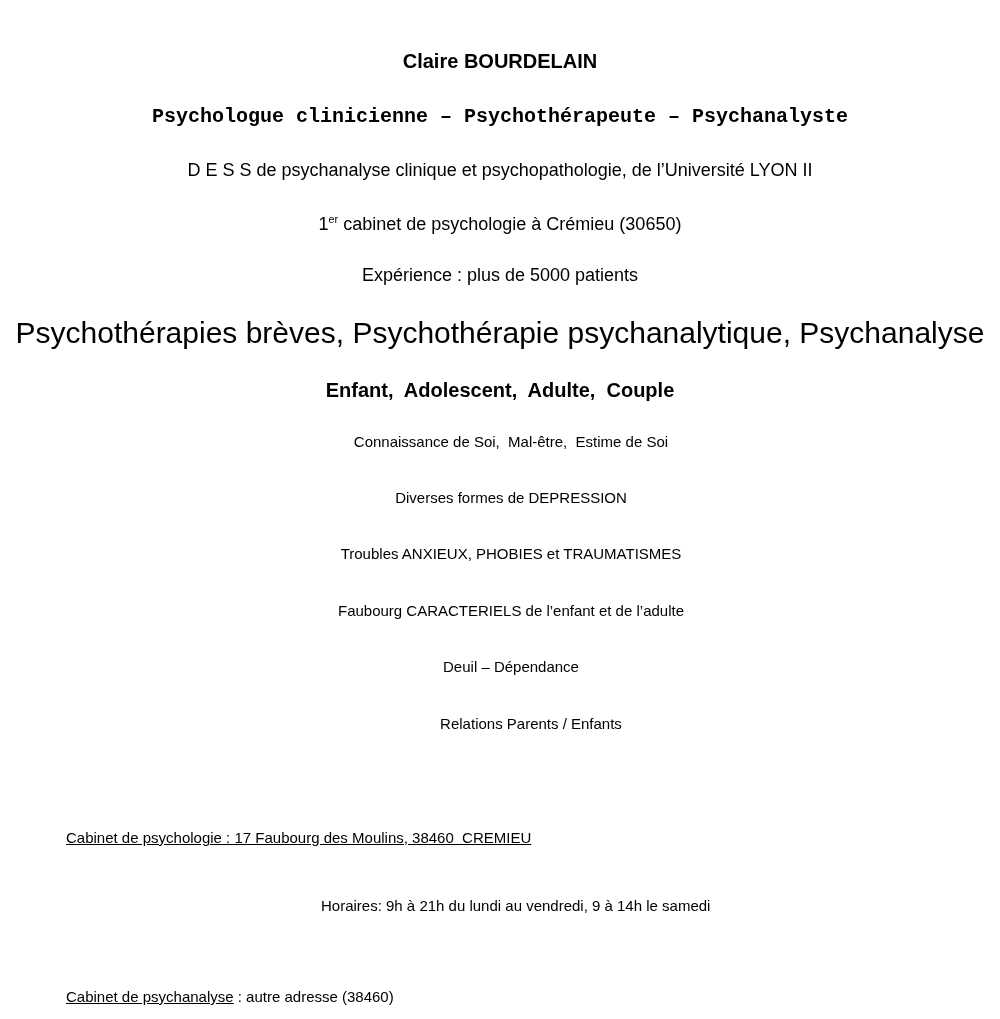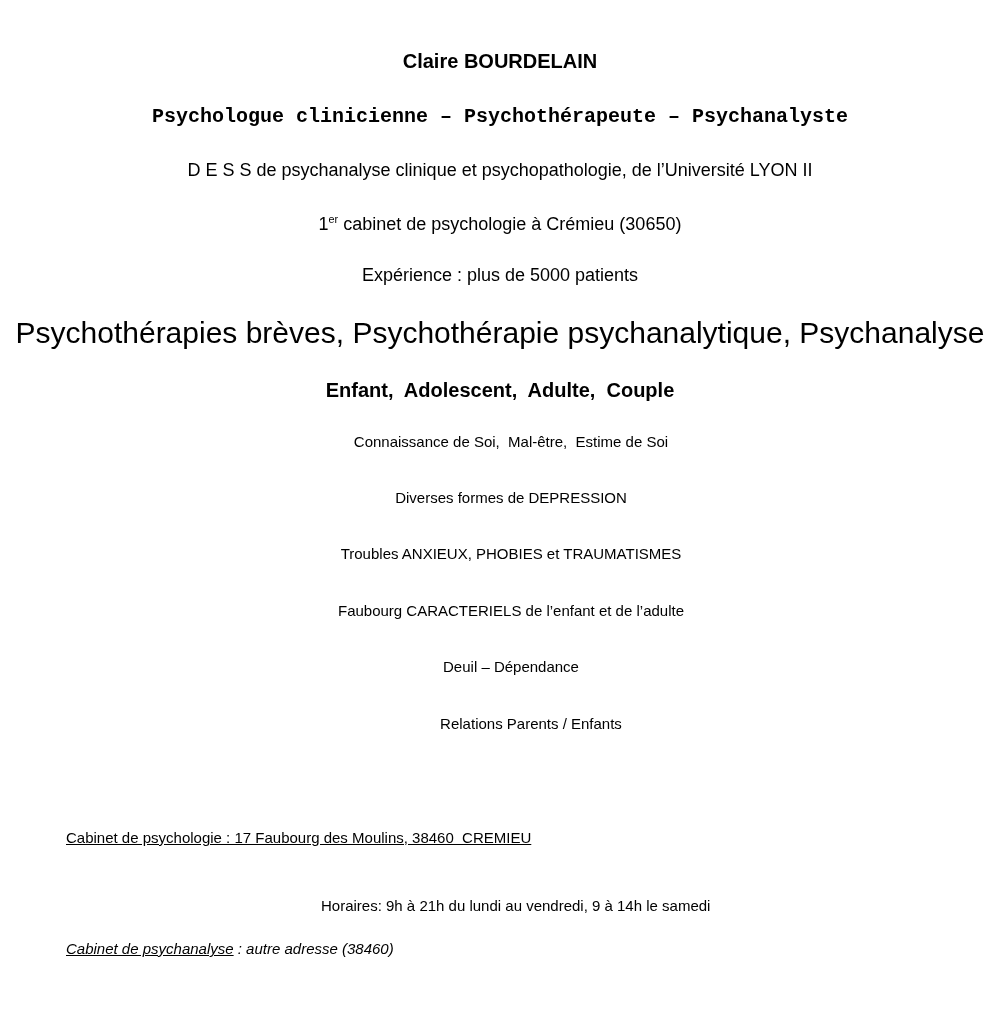--- a/index.html
+++ b/index.html
@@ -48,21 +48,21 @@
   .l-therapies   { top: 315px; }
   .l-audiences   { top: 378px; }
   .l-topic1      { top: 433px; }
   .l-topic2      { top: 489px; }
   .l-topic3      { top: 545px; }
   .l-topic4      { top: 602px; }
   .l-topic5      { top: 658px; }
   .l-topic6      { top: 715px; margin-left: 20px; }
   .l-office1     { top: 829px; left: 55px; text-decoration: underline; }
   .l-hours       { top: 885px; left: 310px; margin-top: 12px; }
-  .l-office2     { top: 940px; left: 55px; font-style: italic; }
+  .l-office2     { top: 988px; left: 55px; }
 </style>
 </head>
 <body>
 
 <div class="doc-line l-name bold fs20">Claire BOURDELAIN</div>
 
 <div class="doc-line l-titles bold fs20">Psychologue clinicienne – Psychothérapeute – Psychanalyste</div>
 
 <div class="doc-line l-diploma fs18">D E S S de psychanalyse clinique et psychopathologie, de l’Université LYON II</div>
 

